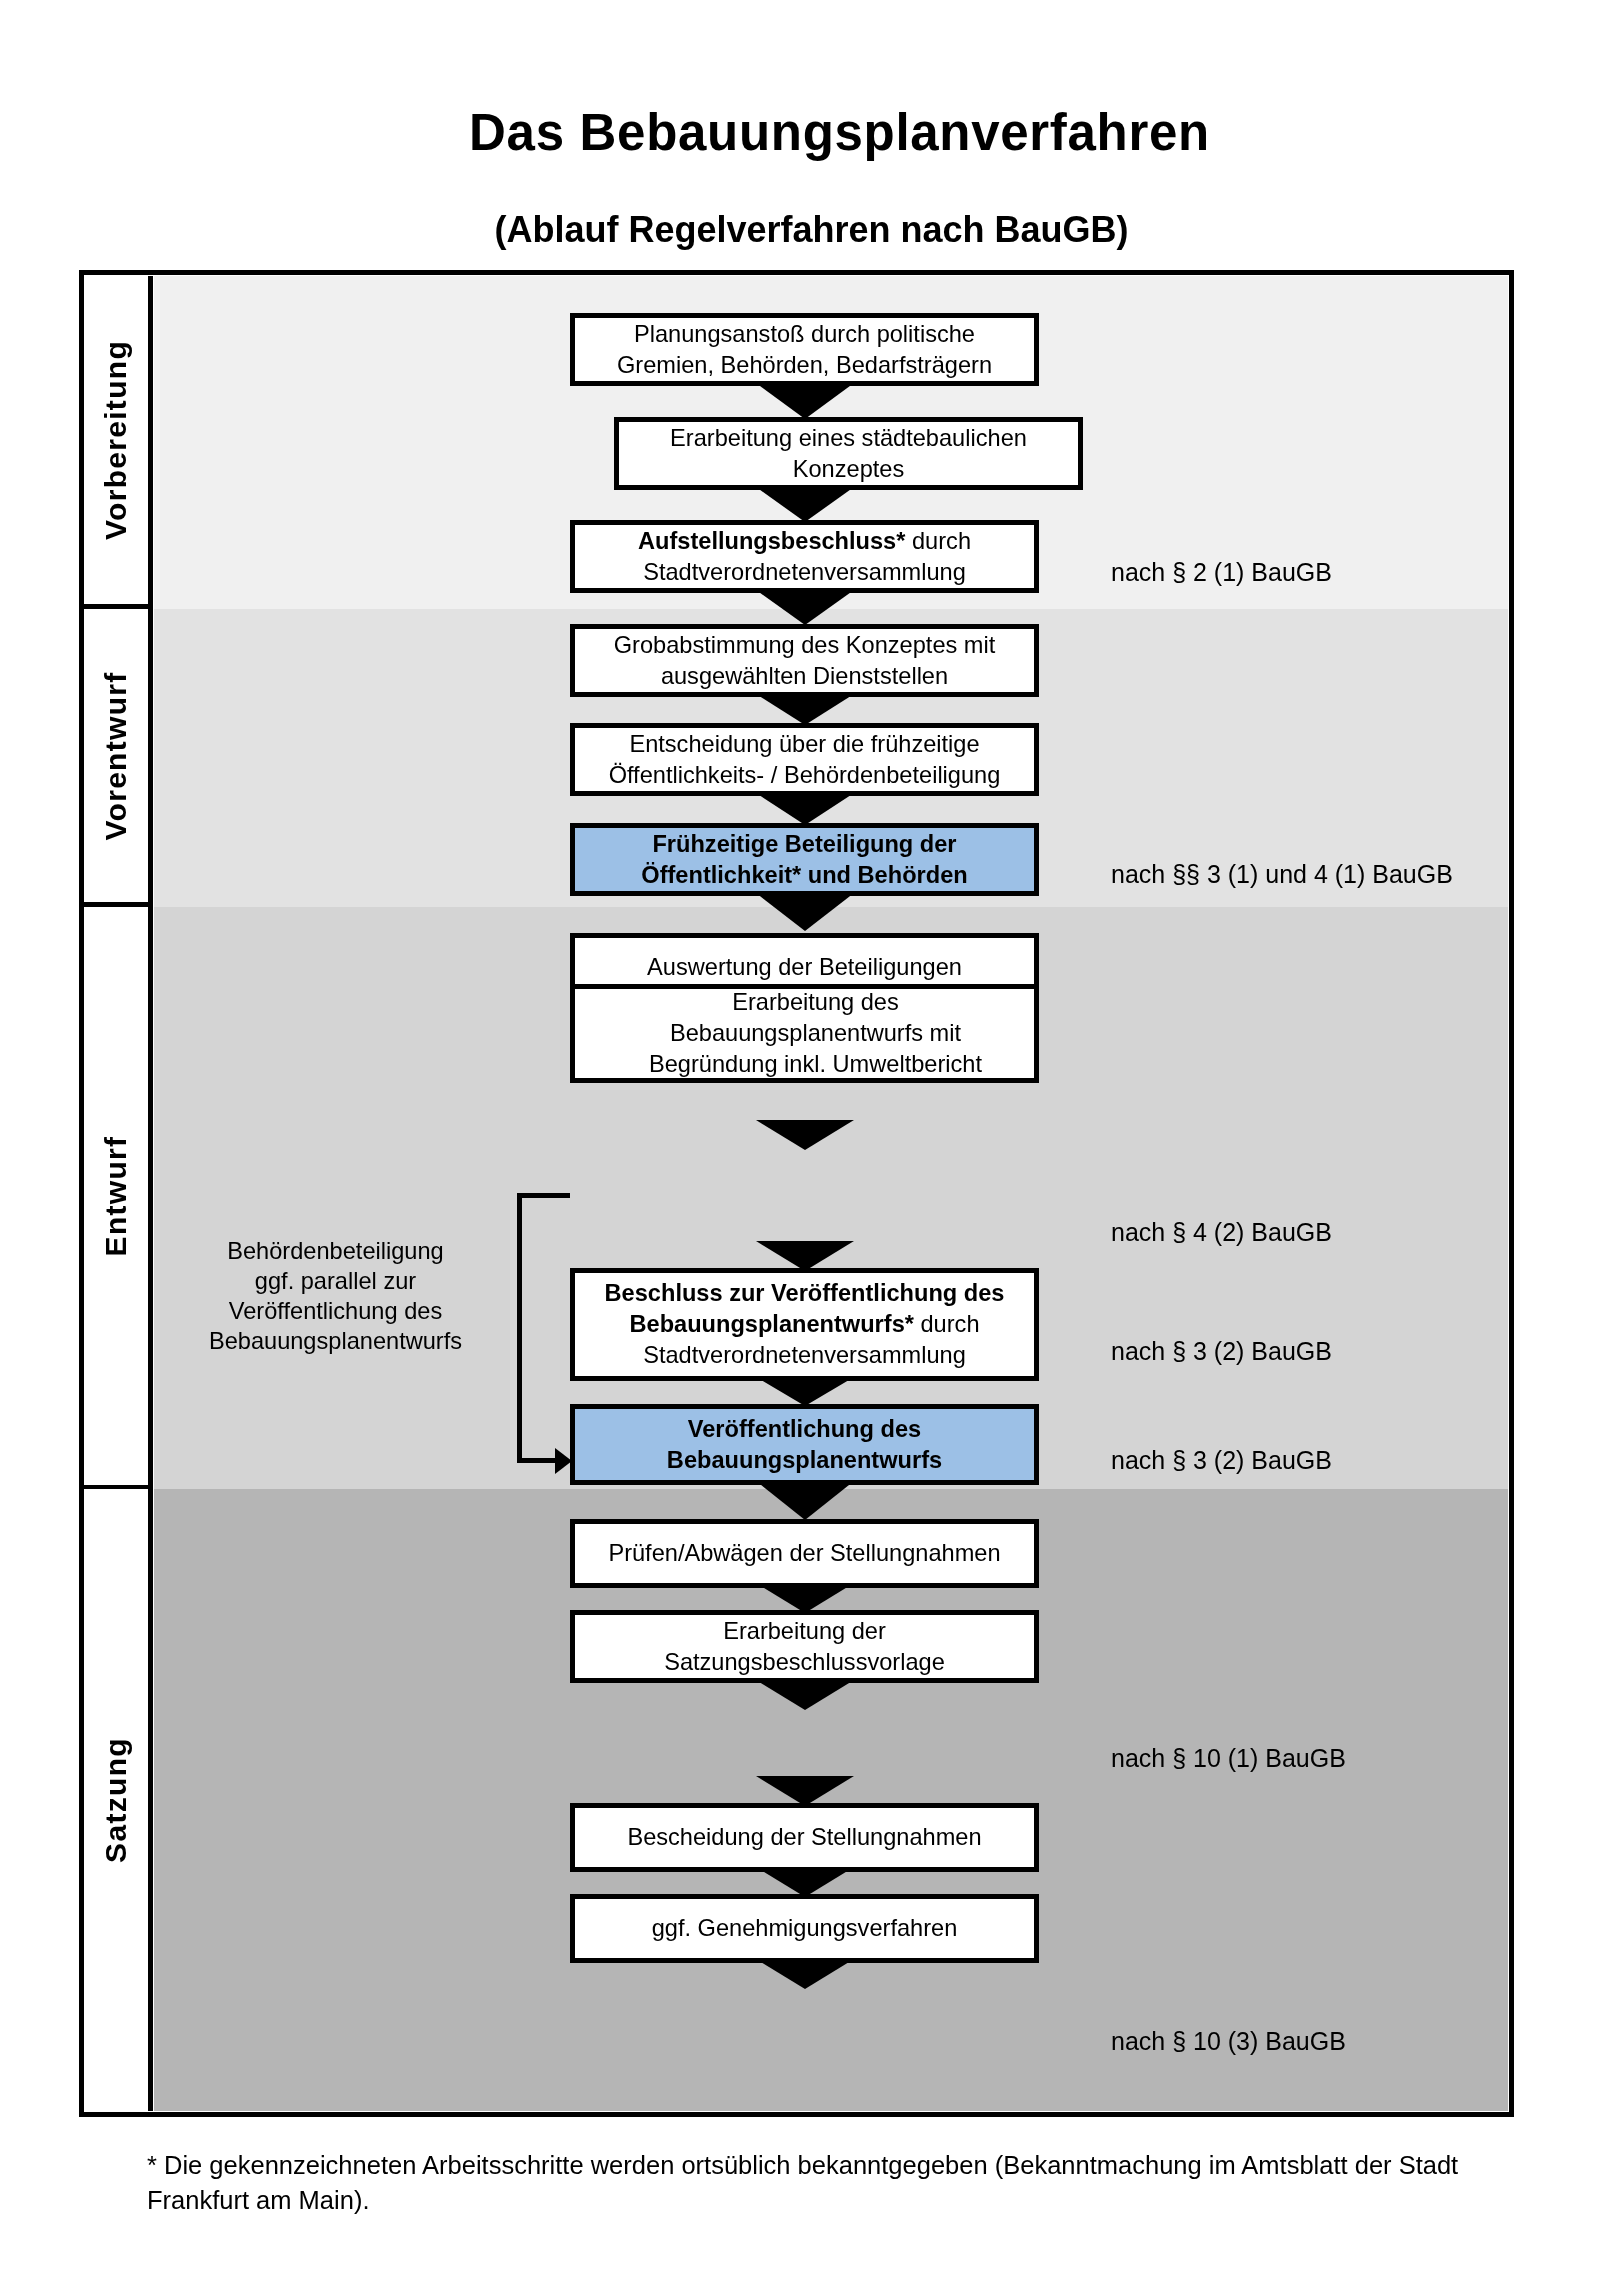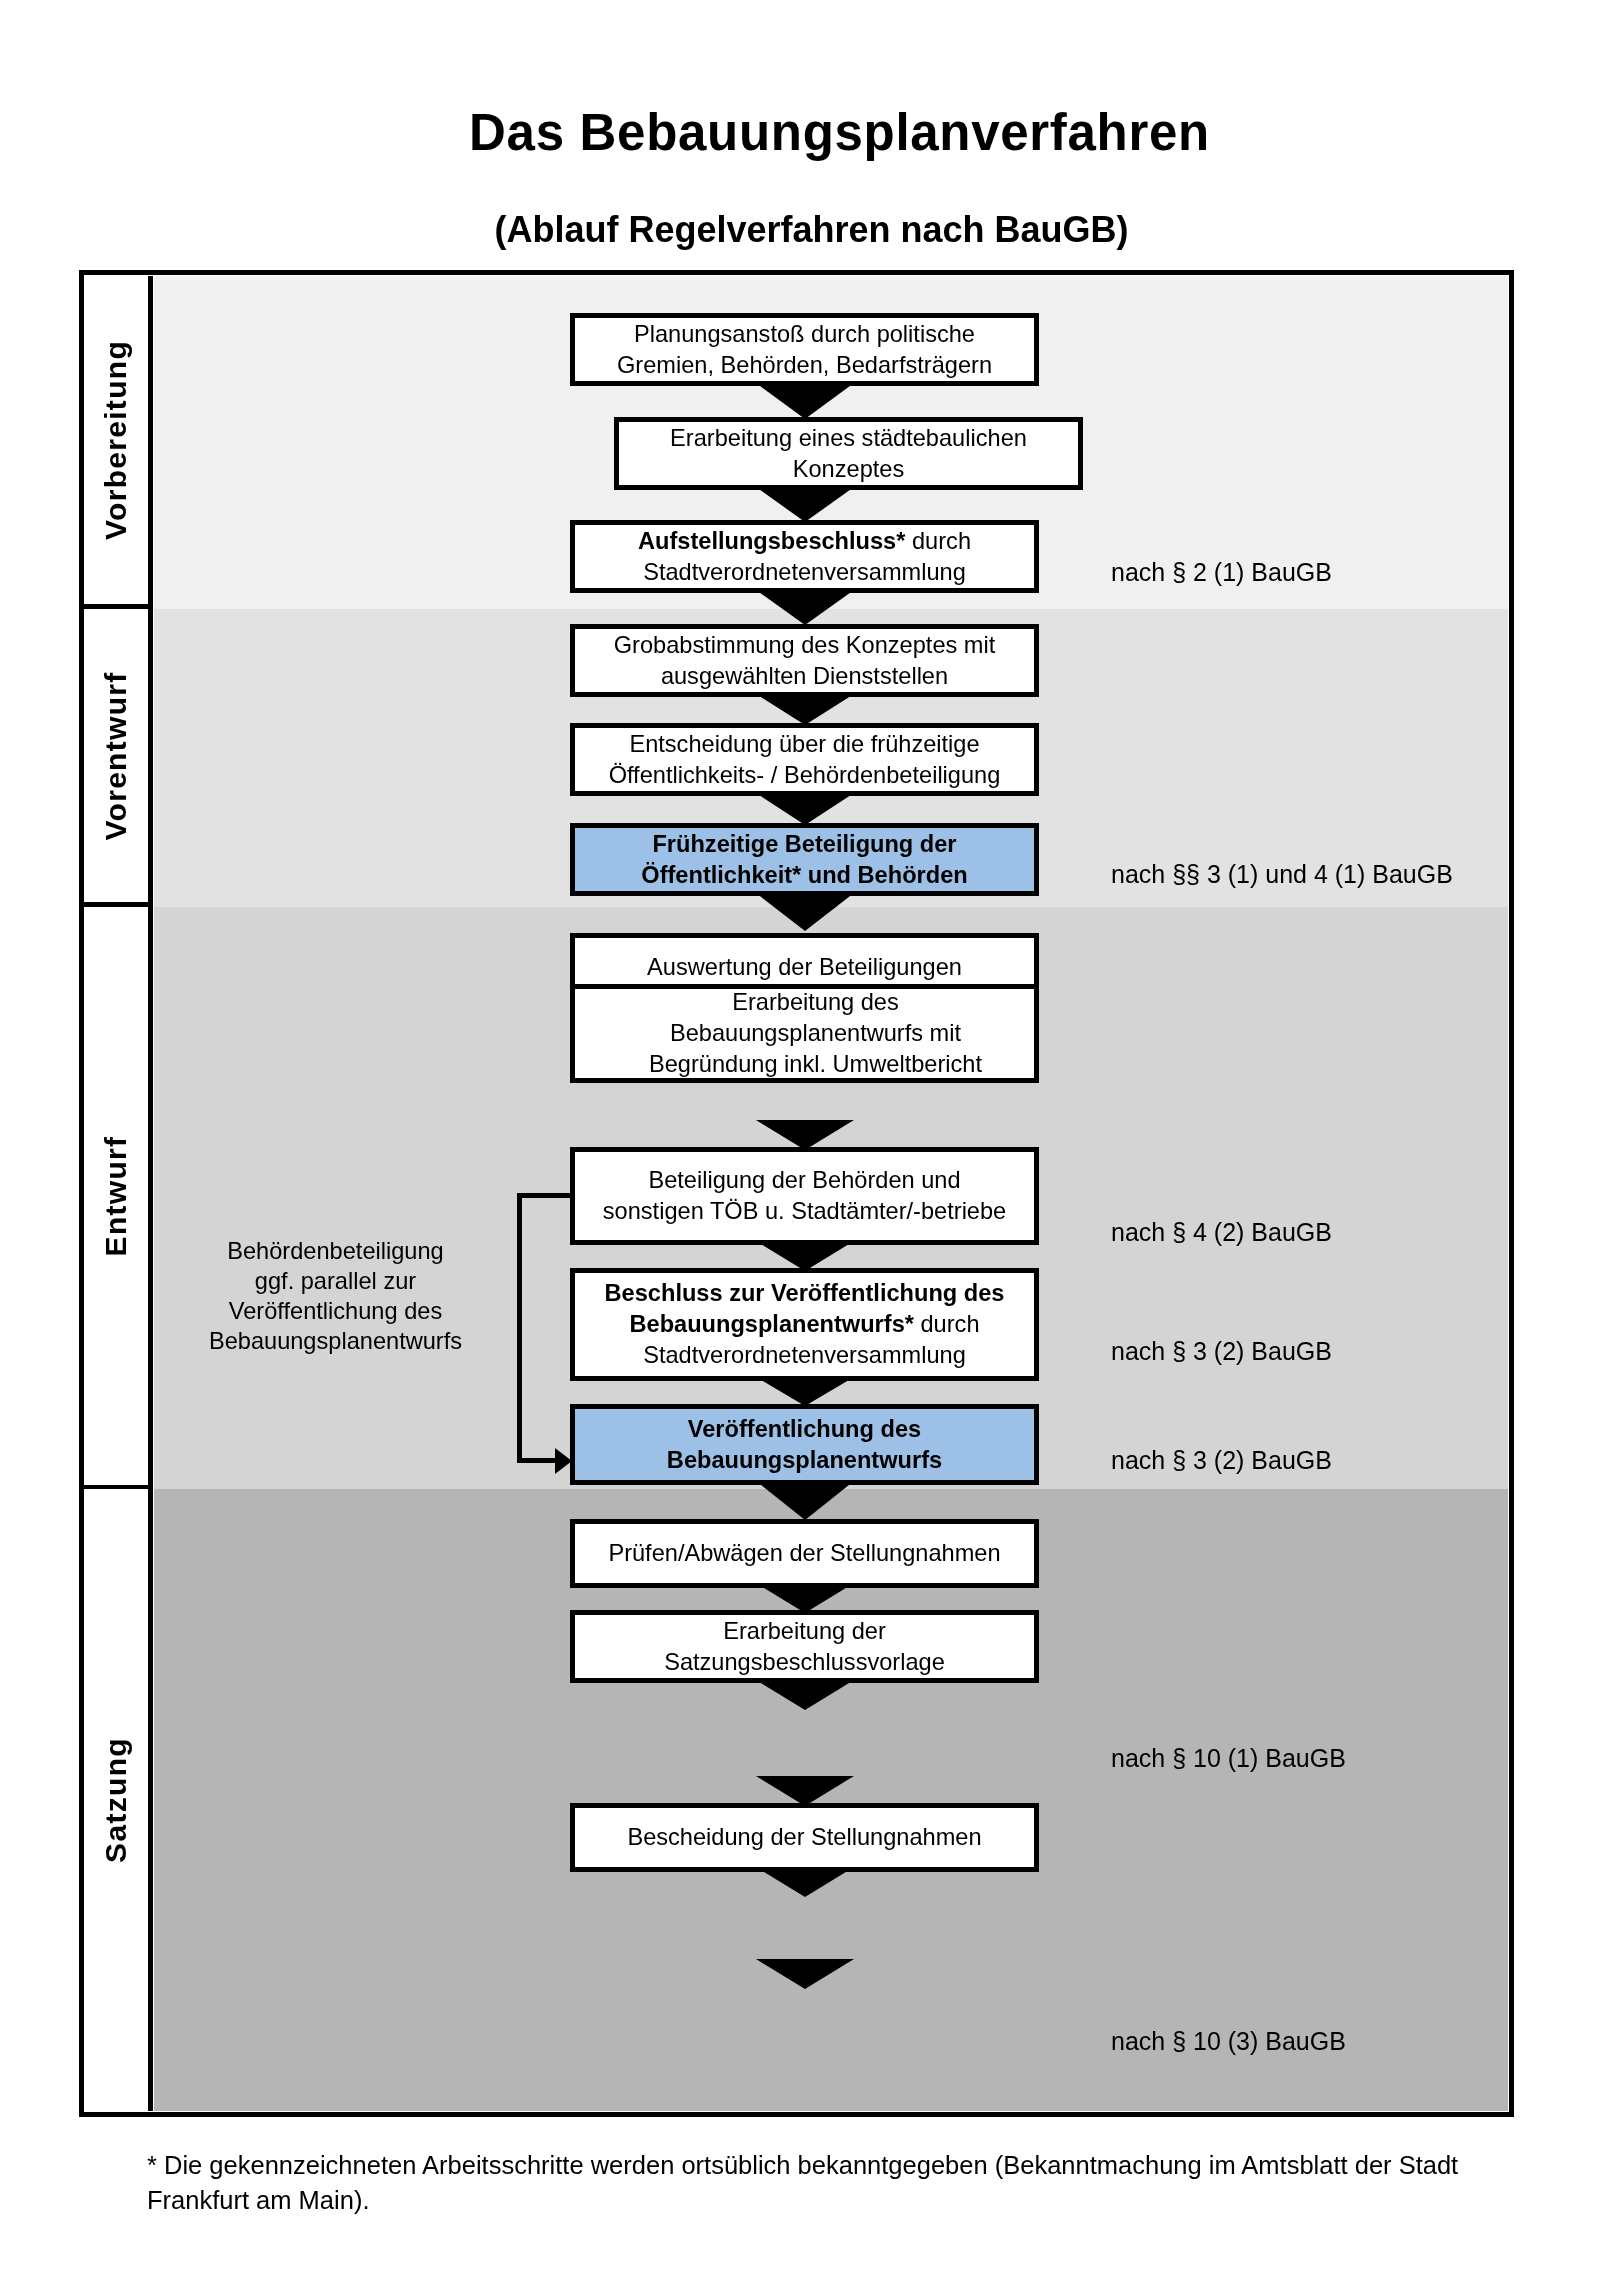--- a/index.html
+++ b/index.html
@@ -150,24 +150,20 @@
   </div>
   <div class="darrow" style="top:998px;border-top:30px solid #000;"></div>
 
   <div class="fbox" style="top:984px;height:99px;padding-left:22px;">
     <span class="ln">Erarbeitung des</span>
     <span class="ln">Bebauungsplanentwurfs mit</span>
     <span class="ln">Begründung inkl. Umweltbericht</span>
   </div>
   <div class="darrow" style="top:1120px;border-top:30px solid #000;"></div>
 
-  <div class="fbox" style="top:1147px;height:98px;">
-    <span class="ln">Beteiligung der Behörden und</span>
-    <span class="ln">sonstigen TÖB u. Stadtämter/-betriebe</span>
-  </div>
   <div class="darrow" style="top:1241px;border-top:30px solid #000;"></div>
 
   <div class="fbox" style="top:1268px;height:113px;">
     <span class="ln bold">Beschluss zur Veröffentlichung des</span>
     <span class="ln"><b>Bebauungsplanentwurfs*</b><span> durch</span></span>
     <span class="ln">Stadtverordnetenversammlung</span>
   </div>
   <div class="darrow" style="top:1377px;border-top:29px solid #000;"></div>
 
   <div class="fbox blue" style="top:1404px;height:81px;">
@@ -199,20 +195,23 @@
   </div>
   <div class="darrow" style="top:1680px;border-top:30px solid #000;"></div>
 
   <div class="darrow" style="top:1776px;border-top:30px solid #000;"></div>
 
   <div class="fbox" style="top:1803px;height:69px;">
     <span class="ln">Bescheidung der Stellungnahmen</span>
   </div>
   <div class="darrow" style="top:1867px;border-top:30px solid #000;"></div>
 
+  <div class="fbox" style="top:1894px;height:69px;">
+    <span class="ln">ggf. Genehmigungsverfahren</span>
+  </div>
   <div class="darrow" style="top:1959px;border-top:30px solid #000;"></div>
 
 
   <div class="law" style="top:557px;">nach § 2 (1) BauGB</div>
   <div class="law" style="top:859px;">nach §§ 3 (1) und 4 (1) BauGB</div>
   <div class="law" style="top:1196px;margin-top:21px;">nach § 4 (2) BauGB</div>
   <div class="law" style="top:1336px;">nach § 3 (2) BauGB</div>
   <div class="law" style="top:1445px;">nach § 3 (2) BauGB</div>
   <div class="law" style="top:1743px;">nach § 10 (1) BauGB</div>
   <div class="law" style="top:2026px;">nach § 10 (3) BauGB</div>

